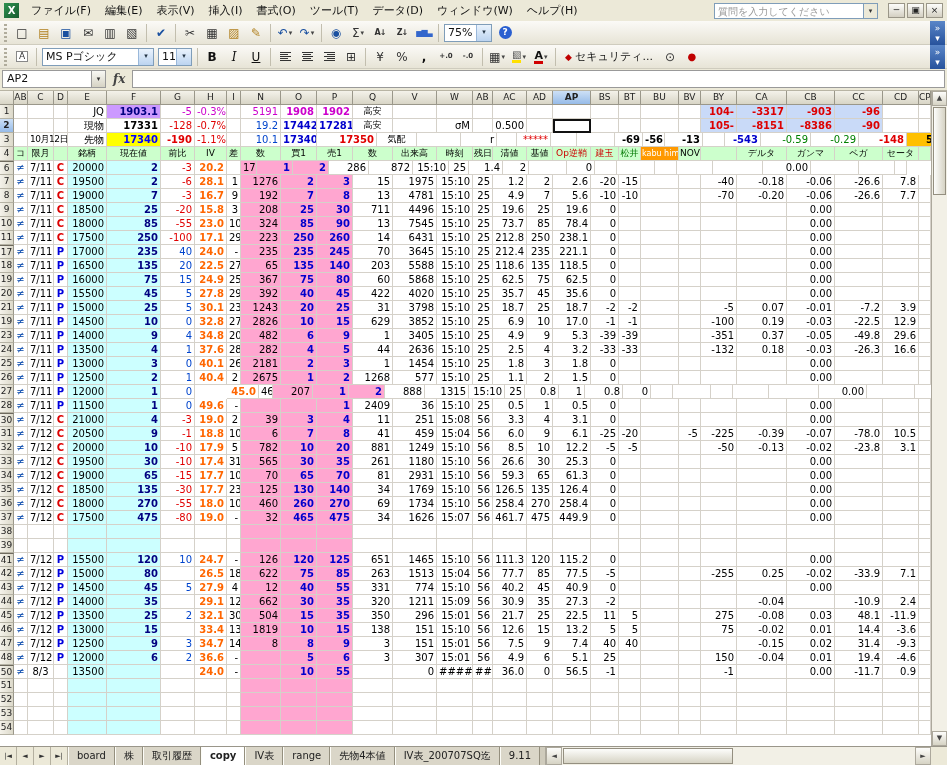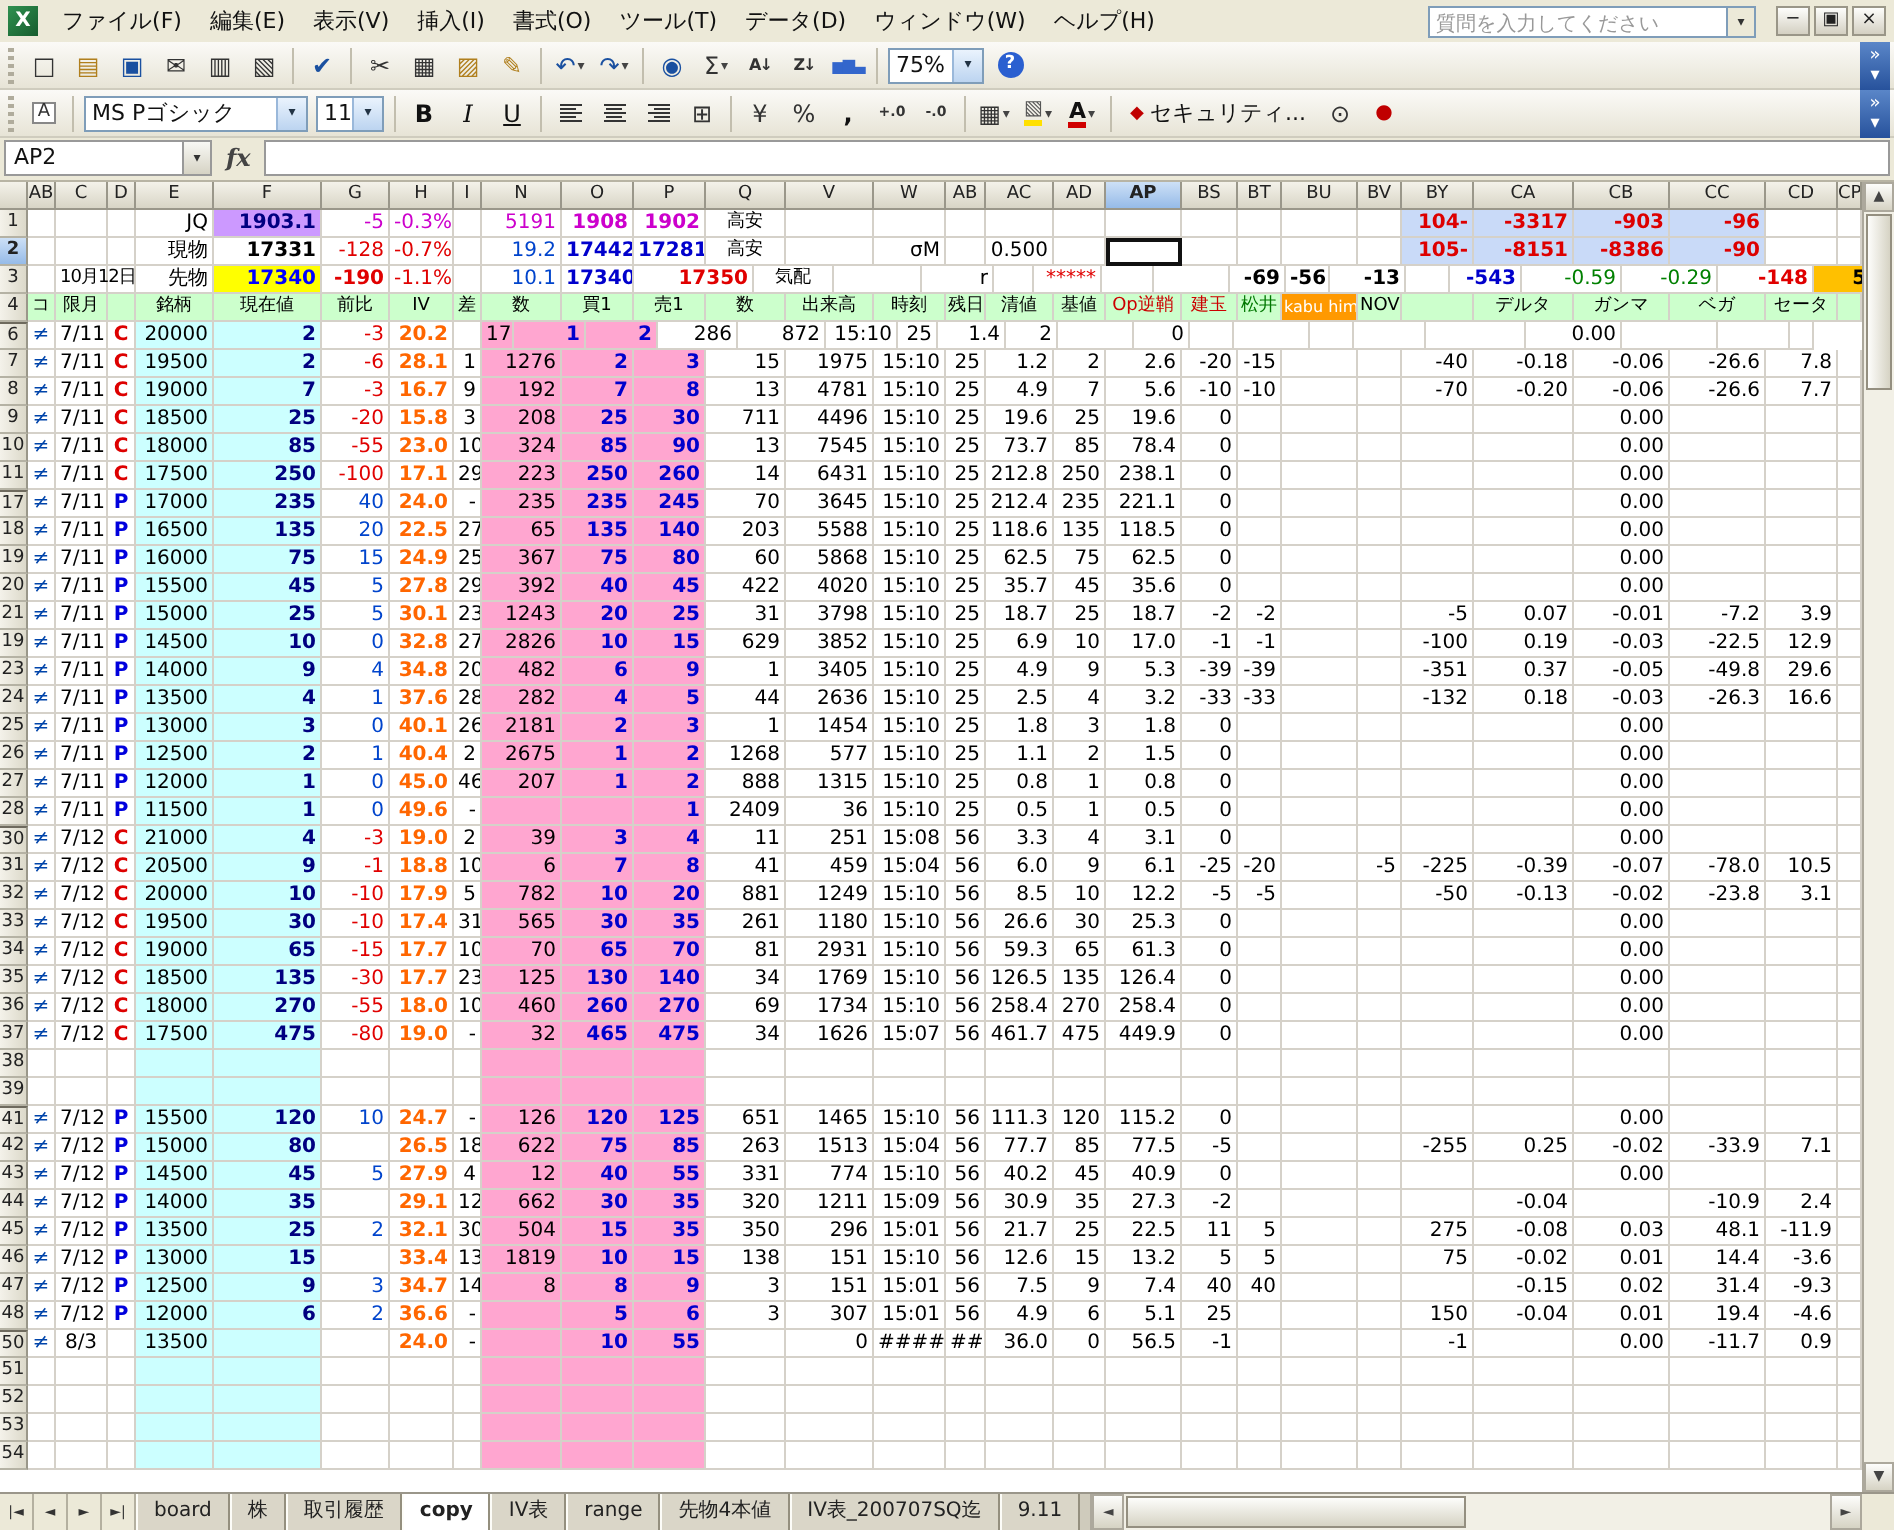--- a/index.html
+++ b/index.html
@@ -995,21 +995,21 @@
             <span class="cell c27" style="width: 12px;"></span>
           </div>
           <div class="row rt-put dat">
             <span class="rh">27</span>
             <span class="cell c0" style="width: 14px;">≠</span>
             <span class="cell c1" style="width: 26px;">7/11</span>
             <span class="cell c2" style="width: 14px;">P</span>
             <span class="cell c3" style="width: 39px;">12000</span>
             <span class="cell c4" style="width: 54px;">1</span>
             <span class="cell c5" style="width: 34px;">0</span>
-            <span class="cell c6" style="width: 32px;">45.0</span>
+            <span class="cell c6" style="width: 32px; margin-left: 32px;">45.0</span>
             <span class="cell c7" style="width: 14px;">46</span>
             <span class="cell c8" style="width: 40px;">207</span>
             <span class="cell c9" style="width: 36px;">1</span>
             <span class="cell c10" style="width: 36px;">2</span>
             <span class="cell c11" style="width: 40px;">888</span>
             <span class="cell c12" style="width: 44px;">1315</span>
             <span class="cell c13" style="width: 36px;">15:10</span>
             <span class="cell c14" style="width: 20px;">25</span>
             <span class="cell c15" style="width: 34px;">0.8</span>
             <span class="cell c16" style="width: 26px;">1</span>

